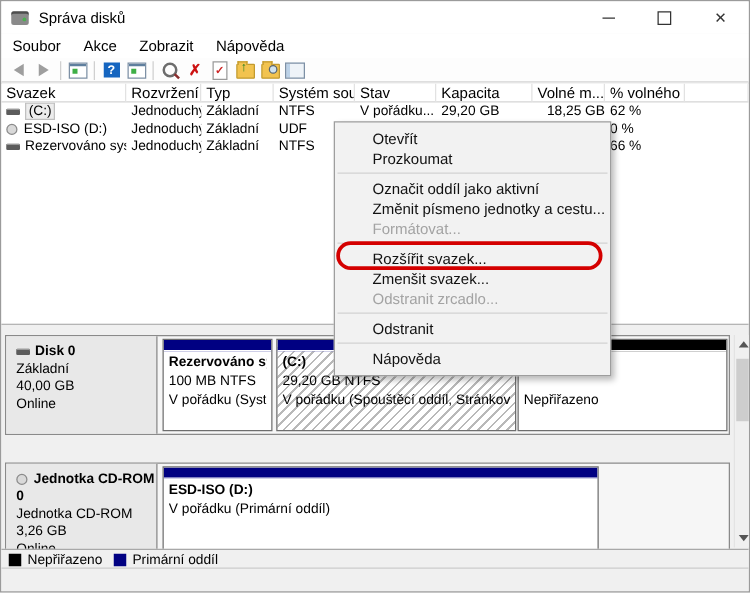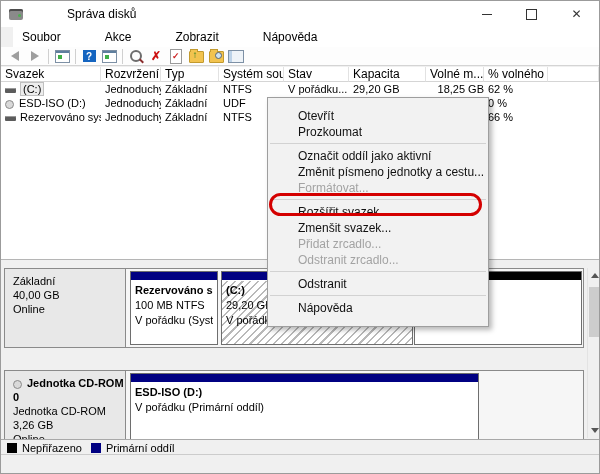--- a/index.html
+++ b/index.html
@@ -1,31 +1,31 @@
 <!DOCTYPE html>
 <html><head>
 <meta charset="utf-8">
 <style>
   html,body{margin:0;padding:0;}
   body{width:600px;height:474px;position:relative;font-family:"Liberation Sans",sans-serif;background:#f0f0f0;}
   .window{position:absolute;inset:0;border:1px solid #9b9b9b;background:#f0f0f0;overflow:hidden;box-sizing:border-box;}
 
   
-  .titlebar{position:absolute;top:0;left:0;right:0;height:26px;background:#fff;display:flex;align-items:center;gap:36px;}
+  .titlebar{position:absolute;top:0;left:0;right:0;height:26px;background:#fff;display:flex;align-items:center;}
   .app-icon{width:14px;height:11px;margin-left:8px;background:#8a8a8a;border-radius:2px;position:relative;box-shadow:inset 0 2px 0 #4d4d4d;}
   .app-icon:after{content:"";position:absolute;right:2px;top:5px;width:3px;height:3px;background:#4caf50;border-radius:50%;}
   .title-text{font-size:12px;color:#000;margin-left:8px;}
   .winctrls{position:absolute;right:0;top:0;height:26px;display:flex;}
   .wbtn{width:45px;height:26px;display:flex;align-items:center;justify-content:center;color:#333;}
   .glyph-min{width:10px;height:1px;background:#333;display:inline-block;}
   .glyph-max{width:9px;height:9px;border:1px solid #333;display:inline-block;}
   .glyph-close{font-size:12px;line-height:12px;color:#333;}
 
   
-  .menubar{position:absolute;top:26px;left:12px;right:0;height:20px;background:#fff;display:flex;align-items:center;font-size:12px;gap:26px;}
+  .menubar{position:absolute;top:26px;left:0;right:0;height:20px;background:#fff;display:flex;align-items:center;font-size:12px;}
   .menubar span{padding:2px 9px;}
 
   
   .toolbar{position:absolute;top:46px;left:0;right:0;height:19px;background:#fdfdfd;border-bottom:1px solid #d4d4d4;display:flex;align-items:center;padding-left:4px;box-sizing:border-box;}
   .tico{width:18px;height:16px;display:flex;align-items:center;justify-content:center;margin:0 1px;font-size:11px;}
   .tsep{width:1px;height:15px;background:#d0d0d0;margin:0 3px;}
   .arrow{width:0;height:0;border-top:5px solid transparent;border-bottom:5px solid transparent;}
   .arrow.left{border-right:8px solid #9e9e9e;}
   .arrow.right{border-left:8px solid #9e9e9e;}
   .miniwin{width:13px;height:11px;border:1px solid #7d90a5;background:#fff;box-shadow:inset 0 2px 0 #5f7f9e;position:relative;}
@@ -74,21 +74,21 @@
   .tri-up{width:0;height:0;border-left:4px solid transparent;border-right:4px solid transparent;border-bottom:5px solid #555;}
   .tri-down{width:0;height:0;border-left:4px solid transparent;border-right:4px solid transparent;border-top:5px solid #555;}
   .sb-thumb{position:absolute;left:1px;top:19px;width:11px;height:50px;background:#cdcdcd;}
 
   
   .legend{position:absolute;left:0;right:0;top:179px;height:15px;border-top:1px solid #a8a8a8;background:#f0f0f0;display:flex;align-items:center;padding-left:6px;font-size:11px;gap:5px;}
   .lg-sq{width:10px;height:10px;display:inline-block;}
   .statusline{position:absolute;left:0;right:0;top:194px;border-top:1px solid #cccccc;height:0;}
 
   
-  .ctxmenu{position:absolute;left:266px;top:96px;width:222px;background:#f2f2f2;border:1px solid #9e9e9e;box-shadow:3px 3px 5px rgba(0,0,0,0.28);z-index:50;padding:10px 0;box-sizing:border-box;}
+  .ctxmenu{position:absolute;left:266px;top:96px;width:222px;background:#f2f2f2;border:1px solid #9e9e9e;box-shadow:3px 3px 5px rgba(0,0,0,0.28);z-index:50;padding:5px 0;box-sizing:border-box;}
   .mi{height:16px;line-height:16px;font-size:12px;padding-left:30px;white-space:nowrap;color:#111;}
   .mi.disabled{color:#a3a3a3;}
   .msep{height:1px;background:#d2d2d2;margin:3px 2px 4px 2px;}
 
   
   .annot{position:absolute;left:268px;top:192px;width:213px;height:23px;border:3px solid #d40000;border-radius:13px;z-index:60;pointer-events:none;box-sizing:border-box;}
 </style>
 </head>
 <body>
 
@@ -200,20 +200,21 @@
       <div class="rc w5"></div>
       <div class="rc w6"></div>
       <div class="rc w7">66 %</div>
     </div>
   </div>
 
   <div class="graphpane">
 
     <div class="diskrow" style="top:8px;">
       <div class="dleft">
+        <div class="dname"><span class="vol-ico-disk"></span><span>Disk 0</span></div>
         <div>Základní</div>
         <div>40,00 GB</div>
         <div>Online</div>
       </div>
       <div class="part" style="left:125px;width:88px;">
         <div class="band navy"></div>
         <div class="part-body">
           <div class="part-line">Rezervováno sys</div>
           <div class="part-line">100 MB NTFS</div>
           <div class="part-line">V pořádku (Systér</div>
@@ -275,21 +276,20 @@
   <div class="ctxmenu">
     <div class="mi">Otevřít</div>
     <div class="mi">Prozkoumat</div>
     <div class="msep"></div>
     <div class="mi">Označit oddíl jako aktivní</div>
     <div class="mi">Změnit písmeno jednotky a cestu...</div>
     <div class="mi disabled">Formátovat...</div>
     <div class="msep"></div>
     <div class="mi">Rozšířit svazek...</div>
     <div class="mi">Zmenšit svazek...</div>
-    <div class="mi disabled">Přidat zrcadlo...</div>
     <div class="mi disabled">Odstranit zrcadlo...</div>
     <div class="msep"></div>
     <div class="mi">Odstranit</div>
     <div class="msep"></div>
     <div class="mi">Nápověda</div>
   </div>
 
   <div class="annot"></div>
 
 </div>

